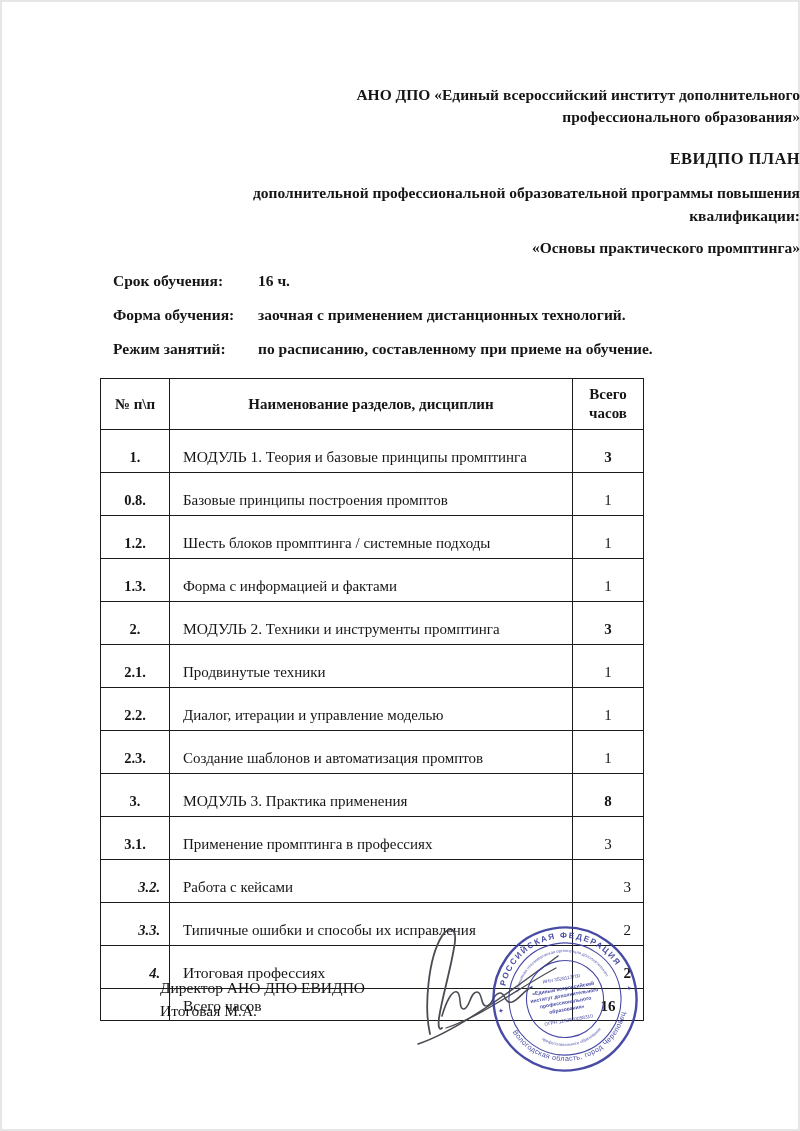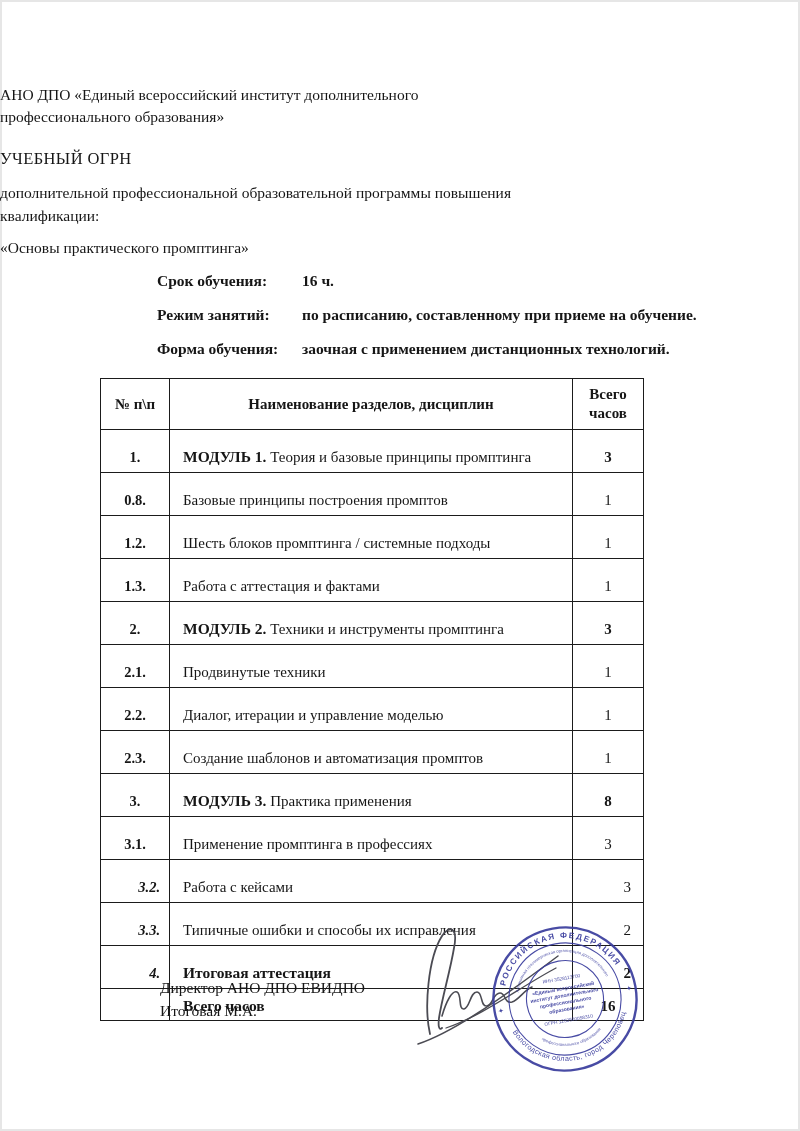--- a/index.html
+++ b/index.html
@@ -1,79 +1,79 @@
 <!DOCTYPE html>
 <html><head>
 <meta charset="utf-8">
 <style>
   html,body{margin:0;padding:0;background:#ffffff;}
   .page{
     position:relative;width:800px;height:1131px;background:#fff;
     font-family:"Liberation Serif", serif;color:#161616;overflow:hidden;
     box-shadow:inset 0 0 0 2px #e6e6e6;
   }
-  .center-block{position:absolute;left:0;width:100%;text-align:left;font-weight:normal;}
+  .center-block{position:absolute;left:0;width:100%;text-align:right;font-weight:bold;}
   .org{top:84px;font-size:15.5px;line-height:22px;}
   .doc-title{top:149px;font-size:16.5px;letter-spacing:.4px;}
   .subtitle{top:181px;font-size:15.5px;line-height:23px;}
   .program{top:239px;font-size:15.5px;}
-  .details{position:absolute;left:113px;top:272px;font-size:15.5px;font-weight:bold;margin-left:44px;}
+  .details{position:absolute;left:113px;top:272px;font-size:15.5px;font-weight:bold;}
   .detail-row{display:grid;grid-template-columns:145px auto;height:21px;margin-bottom:13px;white-space:nowrap;}
   table.curriculum{
     position:absolute;left:100px;top:378px;width:544px;
     border-collapse:collapse;table-layout:fixed;font-size:15px;
   }
   table.curriculum th, table.curriculum td{border:1.5px solid #1b1b1b;}
   table.curriculum th{height:46px;vertical-align:middle;text-align:center;font-weight:bold;line-height:19px;padding:2px;}
   col.c1{width:69px;} col.c3{width:71px;}
   table.curriculum td{height:35px;vertical-align:bottom;padding-bottom:6px;}
   td.c-num{text-align:center;font-weight:bold;font-size:14.5px;padding-bottom:7px;}
   td.c-num.right{text-align:right;padding-right:9px;font-style:italic;}
   td.c-name{text-align:left;padding-left:13px;padding-right:6px;line-height:18px;}
-  td.c-name .b{font-weight:bold;font-size:15.5px;}
+  td.c-name .b{font-weight:normal;font-size:15.5px;}
   td.c-hours{text-align:center;}
   td.c-hours.b{font-weight:bold;}
   td.c-hours.right{text-align:right;padding-right:12px;}
   tr.total td{height:25px;padding-bottom:5px;}
   .sig-block{position:absolute;left:160px;top:976px;font-size:15.5px;line-height:23px;}
   .sig-svg{position:absolute;left:406px;top:916px;}
   .stamp-svg{position:absolute;left:488px;top:922px;opacity:.93;}
   .stamp-text{font-family:"Liberation Sans", sans-serif;}
 </style>
 </head>
 <body>
 
 <div class="page">
 
   <div class="center-block org">
     <div>АНО ДПО «Единый всероссийский институт дополнительного</div>
     <div>профессионального образования»</div>
   </div>
 
-  <div class="center-block doc-title">УЧЕБНЫЙ ОГРН</div>
+  <div class="center-block doc-title">ЕВИДПО ПЛАН</div>
 
   <div class="center-block subtitle">
     <div>дополнительной профессиональной образовательной программы повышения</div>
     <div>квалификации:</div>
   </div>
 
   <div class="center-block program">«Основы практического промптинга»</div>
 
   <div class="details">
     <div class="detail-row">
       <span>Срок обучения:</span>
       <span>16 ч.</span>
     </div>
     <div class="detail-row">
+      <span>Форма обучения:</span>
+      <span>заочная с применением дистанционных технологий.</span>
+    </div>
+    <div class="detail-row">
       <span>Режим занятий:</span>
       <span>по расписанию, составленному при приеме на обучение.</span>
-    </div>
-    <div class="detail-row">
-      <span>Форма обучения:</span>
-      <span>заочная с применением дистанционных технологий.</span>
     </div>
   </div>
 
   <table class="curriculum">
     <colgroup>
         <col class="c1">
         <col class="c2">
         <col class="c3">
       </colgroup>
     <thead>
@@ -94,21 +94,21 @@
           <td class="c-name"><span class="b"></span><span>Базовые принципы построения промптов</span></td>
           <td class="c-hours">1</td>
         </tr>
         <tr>
           <td class="c-num">1.2.</td>
           <td class="c-name"><span class="b"></span><span>Шесть блоков промптинга / системные подходы</span></td>
           <td class="c-hours">1</td>
         </tr>
         <tr>
           <td class="c-num">1.3.</td>
-          <td class="c-name"><span class="b"></span><span>Работа с аттестация и фактами</span></td>
+          <td class="c-name"><span class="b"></span><span>Форма с информацией и фактами</span></td>
           <td class="c-hours">1</td>
         </tr>
         <tr>
           <td class="c-num">2.</td>
           <td class="c-name"><span class="b">МОДУЛЬ 2.</span><span> Техники и инструменты промптинга</span></td>
           <td class="c-hours b">3</td>
         </tr>
         <tr>
           <td class="c-num">2.1.</td>
           <td class="c-name"><span class="b"></span><span>Продвинутые техники</span></td>
@@ -139,21 +139,21 @@
           <td class="c-name"><span class="b"></span><span>Работа с кейсами</span></td>
           <td class="c-hours right">3</td>
         </tr>
         <tr>
           <td class="c-num right">3.3.</td>
           <td class="c-name"><span class="b"></span><span>Типичные ошибки и способы их исправления</span></td>
           <td class="c-hours right">2</td>
         </tr>
         <tr>
           <td class="c-num right">4.</td>
-          <td class="c-name"><span class="b">Итоговая аттестация</span><span></span></td>
+          <td class="c-name"><span class="b">Итоговая профессиях</span><span></span></td>
           <td class="c-hours b right">2</td>
         </tr>
         <tr class="total">
           <td class="c-num"></td>
           <td class="c-name"><span class="b">Всего часов</span><span></span></td>
           <td class="c-hours b">16</td>
         </tr>
       </tbody>
   </table>
 

